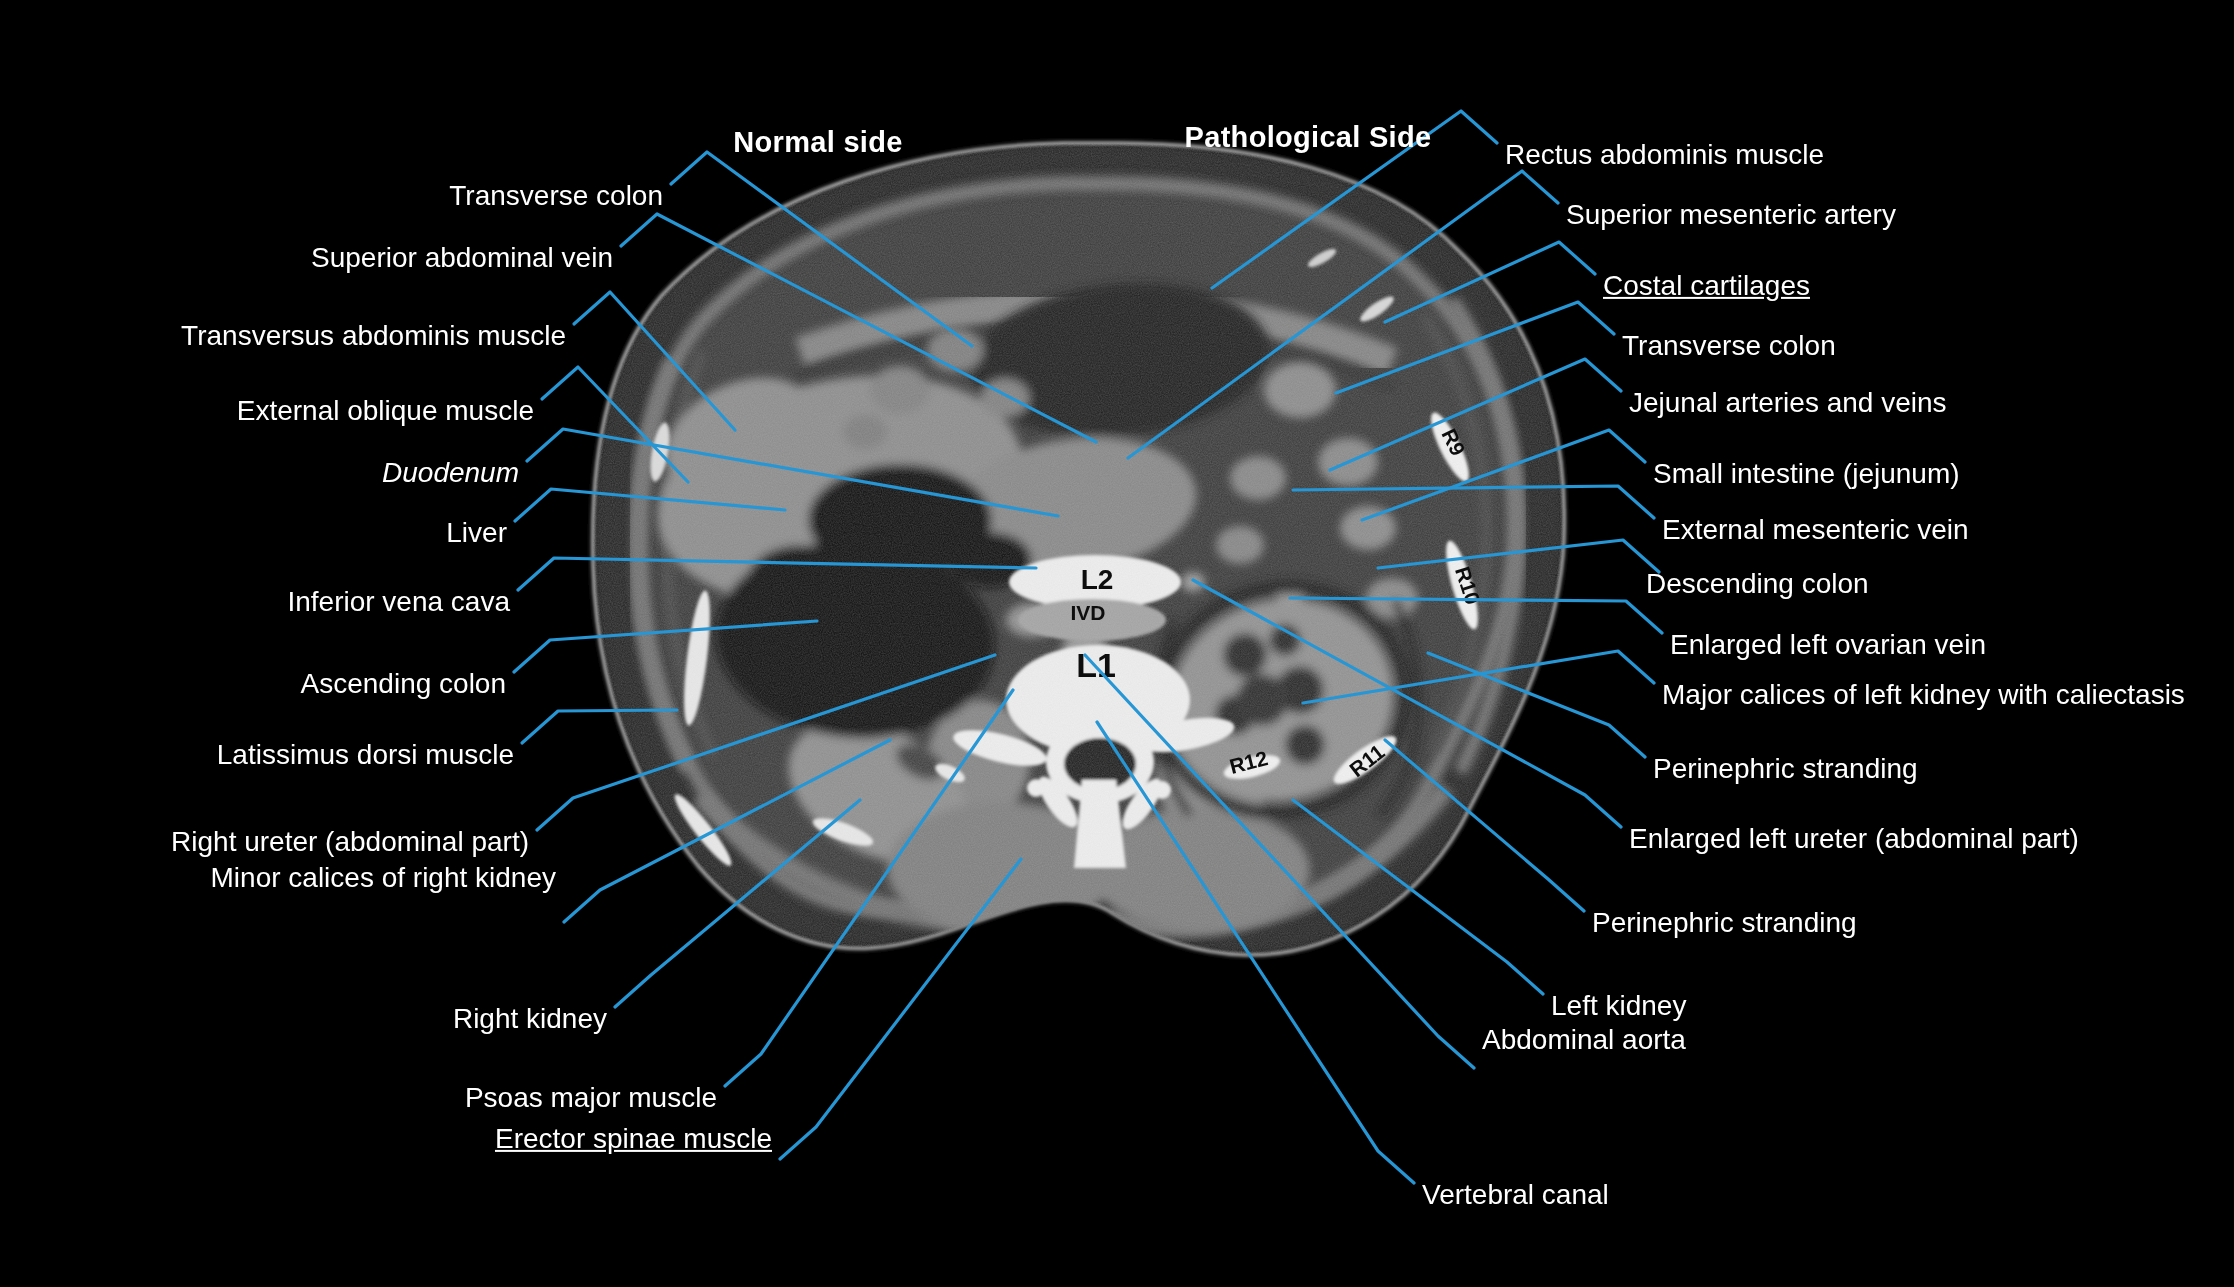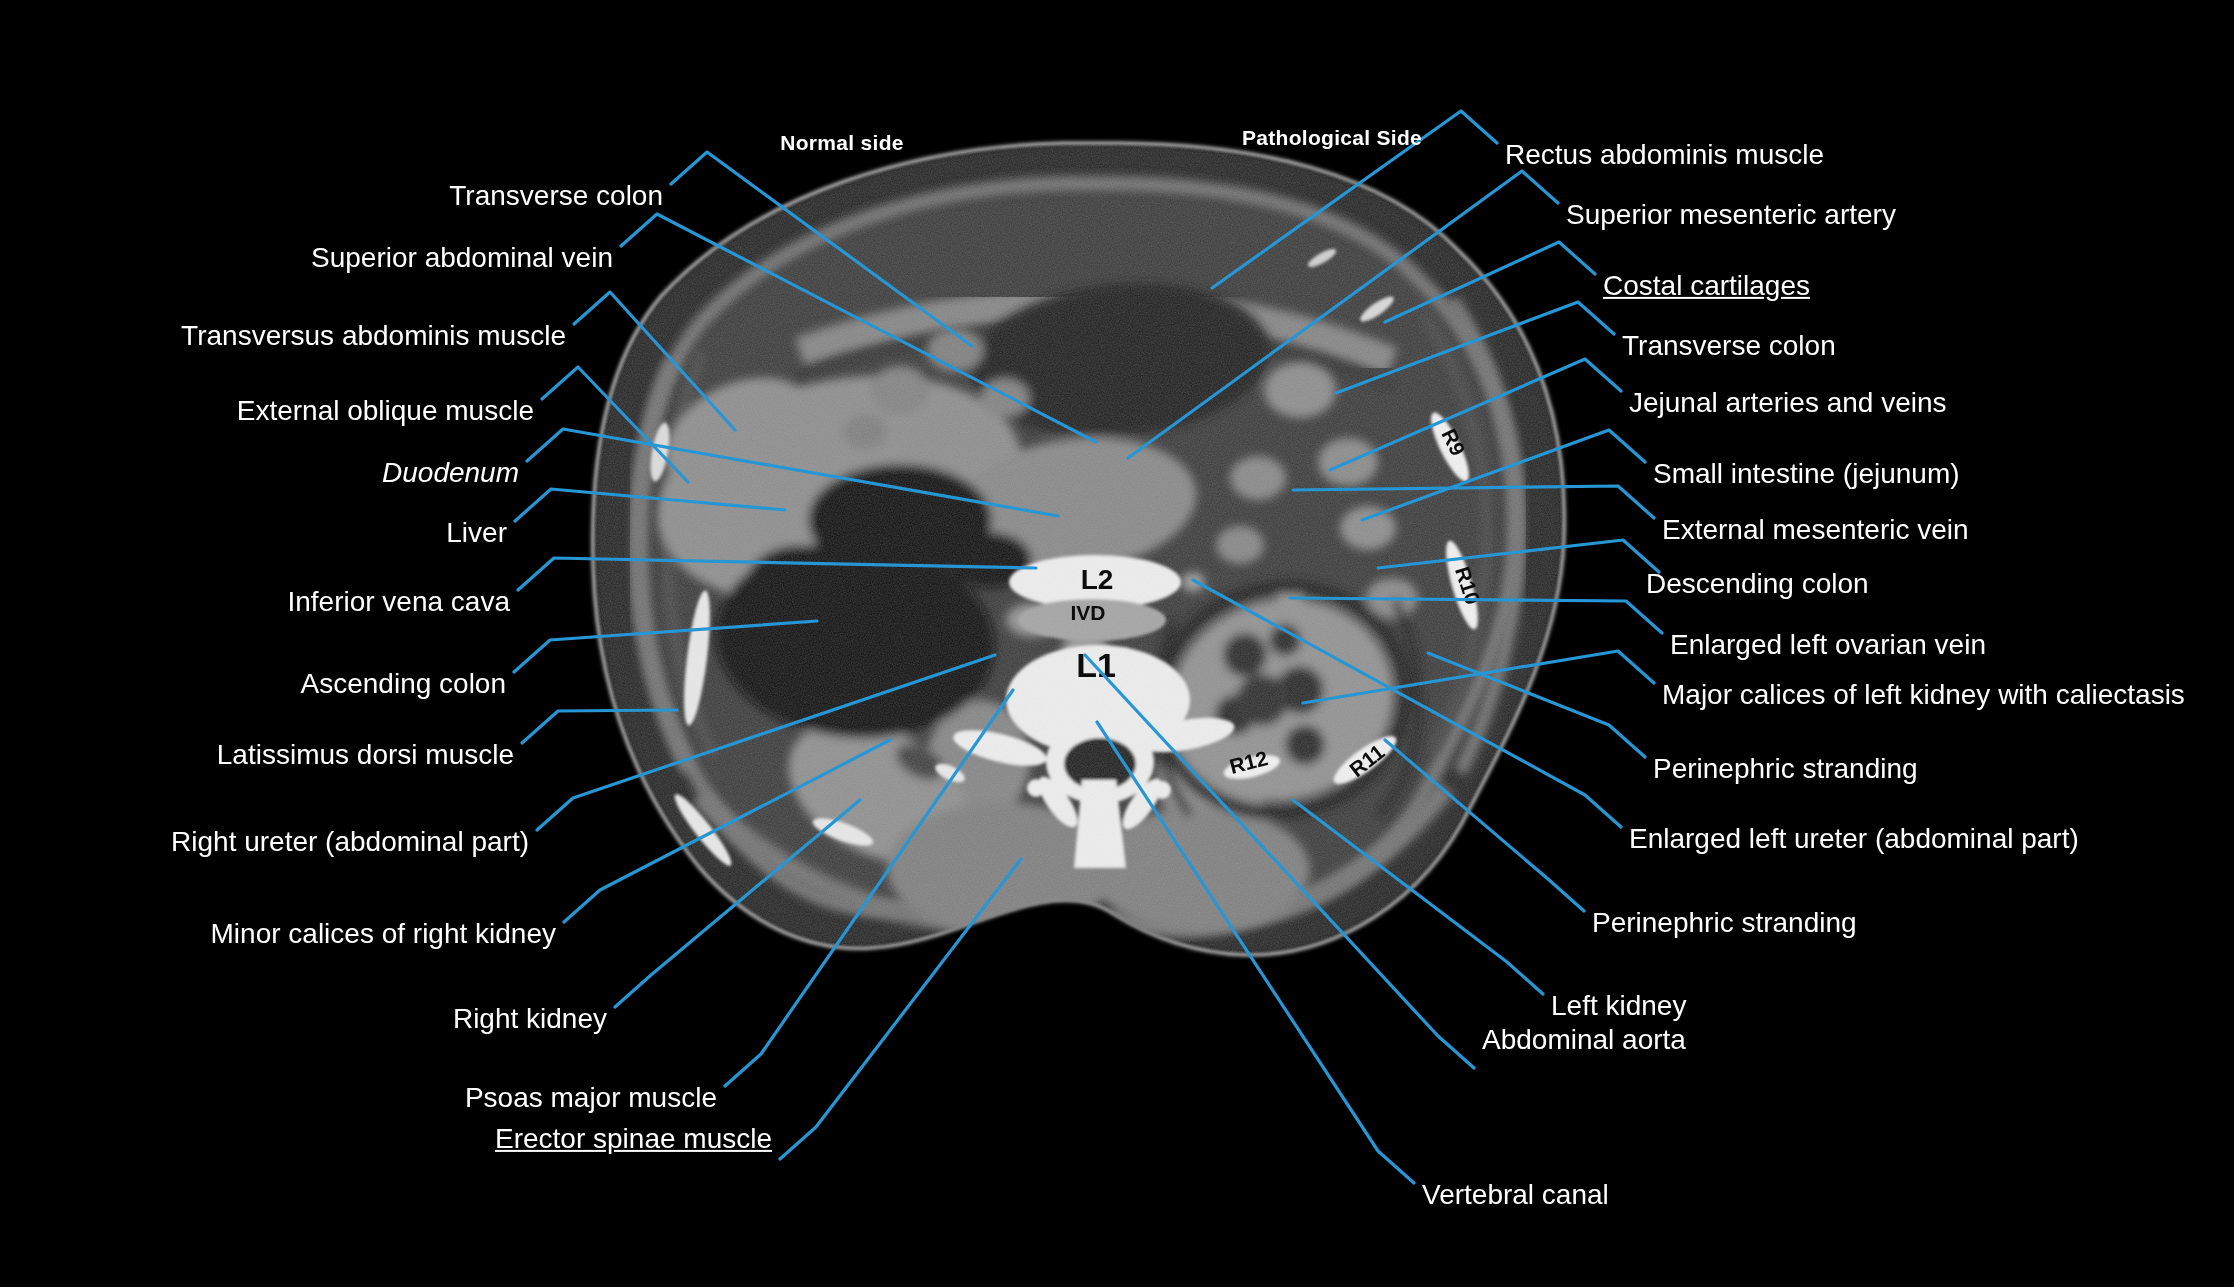--- a/index.html
+++ b/index.html
@@ -2,22 +2,22 @@
 <html><head>
 <meta charset="utf-8">
 <style>
   html,body{margin:0;padding:0;background:#000;}
   #stage{
     position:relative;width:2234px;height:1287px;overflow:hidden;
     background:#000;font-family:"Liberation Sans",sans-serif;
   }
   #ct-svg,#lines-svg{position:absolute;left:0;top:0;width:2234px;height:1287px;}
   .hdr{
-    position:absolute;color:#fff;font-weight:700;font-size:21px;line-height:1;
-    white-space:nowrap;transform:translate(-50%,-50%);letter-spacing:.3px;margin-left:24px;
+    position:absolute;color:#fff;font-weight:700;font-size:29px;line-height:1;
+    white-space:nowrap;transform:translate(-50%,-50%);letter-spacing:.3px;
   }
   .label{
     position:absolute;color:#fff;font-size:28px;line-height:1.15;white-space:nowrap;
   }
   .label.left{transform:translate(-100%,-50%);text-align:right;}
   .label.right{transform:translate(0,-50%);text-align:center;}
   .bone-label{font-family:"Liberation Sans",sans-serif;}
   polyline.leader{fill:none;stroke-width:3.2px;stroke-linecap:round;stroke-linejoin:round;}
 </style>
 </head>
@@ -215,21 +215,21 @@
       <div class="label left" style="left: 663px; top: 196px;">Transverse colon</div>
       <div class="label left" style="left: 613px; top: 258px;">Superior abdominal vein</div>
       <div class="label left" style="left: 566px; top: 336px;">Transversus abdominis muscle</div>
       <div class="label left" style="left: 534px; top: 411px;">External oblique muscle</div>
       <div class="label left" style="left: 519px; top: 473px; font-style: italic;">Duodenum</div>
       <div class="label left" style="left: 507px; top: 533px;">Liver</div>
       <div class="label left" style="left: 510px; top: 602px;">Inferior vena cava</div>
       <div class="label left" style="left: 506px; top: 684px;">Ascending colon</div>
       <div class="label left" style="left: 514px; top: 755px;">Latissimus dorsi muscle</div>
       <div class="label left" style="left: 529px; top: 842px;">Right ureter (abdominal part)</div>
-      <div class="label left" style="left: 556px; top: 934px;">Minor calices of right kidney</div>
+      <div class="label left" style="left: 556px; top: 878px;">Minor calices of right kidney</div>
       <div class="label left" style="left: 607px; top: 1019px;">Right kidney</div>
       <div class="label left" style="left: 717px; top: 1098px;">Psoas major muscle</div>
       <div class="label left" style="left: 772px; top: 1139px; text-decoration: underline;">Erector spinae muscle</div>
       <div class="label right" style="left: 1505px; top: 155px;">Rectus abdominis muscle</div>
       <div class="label right" style="left: 1566px; top: 215px;">Superior mesenteric artery</div>
       <div class="label right" style="left: 1603px; top: 286px; text-decoration: underline;">Costal cartilages</div>
       <div class="label right" style="left: 1622px; top: 346px;">Transverse colon</div>
       <div class="label right" style="left: 1629px; top: 403px;">Jejunal arteries and veins</div>
       <div class="label right" style="left: 1653px; top: 474px;">Small intestine (jejunum)</div>
       <div class="label right" style="left: 1662px; top: 530px;">External mesenteric vein</div>

